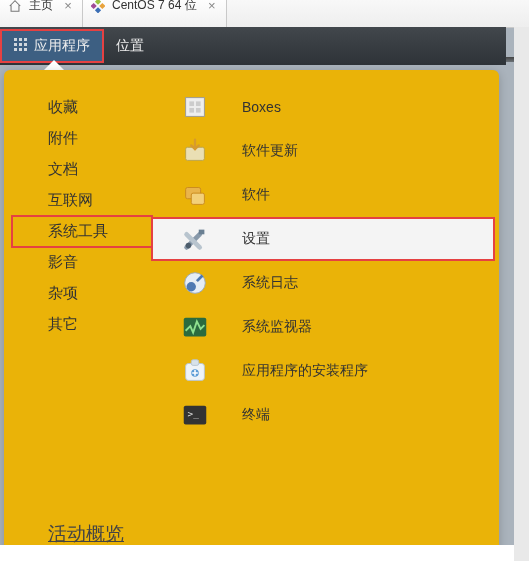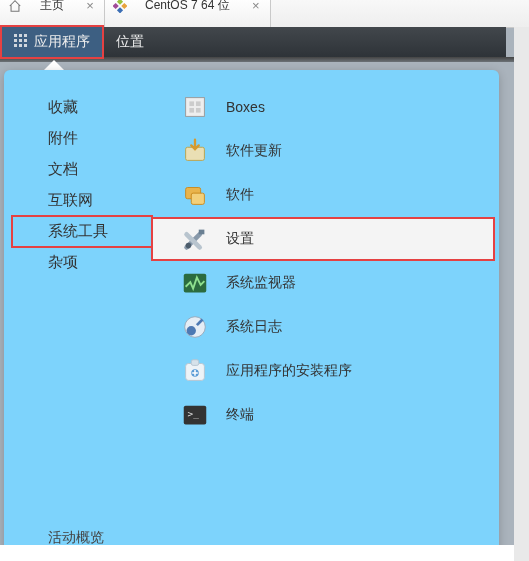--- a/index.html
+++ b/index.html
@@ -1,39 +1,39 @@
 <!DOCTYPE html>
 <html><head>
   <meta charset="utf-8">
   <style>
     body { margin:0; background:#aab3bc; font-family: sans-serif; font-size:14px; width:529px; height:561px; overflow:hidden; position:relative;}
     .tabs { position:absolute; top:0; left:0; right:0; height:27px; background:linear-gradient(#f8f8f8,#eee); border-bottom:1px solid #c9c9c9; display:flex; align-items:stretch;}
-    .tab { display:flex; align-items:center; gap:18px; padding:0 6px 16px 8px; border-right:1px solid #c9c9c9; background:linear-gradient(#fefefe,#f1f1f1);}
+    .tab { display:flex; align-items:center; gap:7px; padding:0 6px 16px 8px; border-right:1px solid #c9c9c9; background:linear-gradient(#fefefe,#f1f1f1);}
     .tab .icon { width:14px; height:14px; display:flex; align-items:center; justify-content:center;}
     .tab .label { font-size:12px; color:#333;}
     .tab .close { width:14px;height:14px; color:#888; display:flex; align-items:center; justify-content:center; font-size:13px; border:1px solid transparent;}
     .scrollbar-stub{ position:absolute; right:0; top:27px; width:15px; bottom:0; background:#e9e9e9;}
-    .topbar { position:absolute; top:27px; left:0; right:23px; height:30px; background:linear-gradient(#42474c,#2e3338); display:flex; align-items:center; color:#eee;}
+    .topbar { position:absolute; top:27px; left:0; right:23px; height:38px; background:linear-gradient(#42474c,#2e3338); display:flex; align-items:center; color:#eee;}
     .topbar .menu { padding:4px 12px; font-size:14px; height:22px; display:flex; align-items:center; gap:6px;}
     .topbar .apps { background:#3d5f82; border:2px solid #e54142;}
     .grid-icon { width:14px; height:14px; }
     .topoverlay{position:absolute; top:57px; left:0; right:15px; height:5px; background:linear-gradient(#444,#6c7277);}
     .body-bg   {position:absolute; top:62px; left:0; right:15px; bottom:0; background:#aab3bc;}
     .popup { position:absolute; top:60px; left:4px; right:30px; bottom:0; }
     .notch { position:absolute; top:0; left:40px; width:0;height:0; border-left:10px solid transparent; border-right:10px solid transparent; border-bottom:10px solid #fff;}
-    .panel { position:absolute; top:10px; left:0; right:0; bottom:0; background:#7dd3fc; border-radius:6px 6px 0 0; display:flex; box-shadow:0 2px 10px rgba(0,0,0,.2);}
+    .panel { position:absolute; top:10px; left:0; right:0; bottom:0; background:#eab308; border-radius:6px 6px 0 0; display:flex; box-shadow:0 2px 10px rgba(0,0,0,.2);}
     .categories { width:140px; padding:22px 0 0 8px; position:relative;}
     .cat { padding:6px 0 6px 36px; color:#333; font-size:15px; }
     .cat.selected { outline:2px solid #e54142; outline-offset:-1px; font-weight:500;}
-    .overview { position:absolute; left:44px; color:#444; font-size:14px; bottom:-12px;}
+    .overview { position:absolute; left:44px; color:#444; font-size:19px; bottom:-12px;text-decoration:underline;}
     .items { flex:1; padding:16px 0 0 0; }
     .item { display:flex; align-items:center; gap:16px; height:42px; padding-left:28px; margin:0 5px 2px 0; }
     .item.highlight { background:#f4f4f4; outline:2px solid #e54142; outline-offset:-1px;}
     .item .ic { width:30px; height:30px; display:flex; align-items:center; justify-content:center; }
-    .item .lbl { color:#333; font-size:14px; }
+    .item .lbl { color:#333; font-size:14px;margin-left:16px; }
     .bottom-band{ position:absolute; height:16px; left:0; right:15px; bottom:0; background:#fff;}
     
     .centos{width:14px;height:14px;}
   </style>
 </head>
 <body>
 
 <div class="tabs">
   <div class="tab">
     <span class="icon">
@@ -90,21 +90,23 @@
 
 <div class="popup">
   <div class="notch"></div>
   <div class="panel">
     <div class="categories">
         <div class="cat"><span>收藏</span></div>
         <div class="cat"><span>附件</span></div>
         <div class="cat"><span>文档</span></div>
         <div class="cat"><span>互联网</span></div>
         <div class="cat selected"><span>系统工具</span></div>
+        <div class="cat"><span>影音</span></div>
         <div class="cat"><span>杂项</span></div>
+        <div class="cat"><span>其它</span></div>
       </div>
     <div class="items">
         <div class="item">
           <span class="ic">
             <svg viewBox="0 0 32 32" width="30" height="30">
               <rect x="6" y="6" width="20" height="20" fill="#eee" stroke="#999"></rect>
               <rect x="10" y="10" width="5" height="5" fill="#ccc"></rect>
               <rect x="17" y="10" width="5" height="5" fill="#ccc"></rect>
               <rect x="10" y="17" width="5" height="5" fill="#ccc"></rect>
               <rect x="17" y="17" width="5" height="5" fill="#ccc"></rect>
@@ -137,35 +139,35 @@
               <path d="M7 11 L21 25" stroke="#b8c4ce" stroke-width="5" stroke-linecap="round"></path>
               <rect x="20" y="6" width="6" height="5" fill="#6a7f92"></rect>
               <circle cx="9" cy="23" r="3" fill="#4d5d6c"></circle>
             </svg>
           </span>
           <span class="lbl">设置</span>
         </div>
         <div class="item">
           <span class="ic">
             <svg viewBox="0 0 32 32" width="30" height="30">
-              <rect x="4" y="6" width="24" height="20" rx="2" fill="#2b6b3f"></rect>
-              <polyline points="6,20 11,15 14,22 18,10 22,18 26,14" fill="none" stroke="#8fe08f" stroke-width="2"></polyline>
-            </svg>
-          </span>
-          <span class="lbl">系统监视器</span>
-        </div>
-        <div class="item">
-          <span class="ic">
-            <svg viewBox="0 0 32 32" width="30" height="30">
               <circle cx="16" cy="16" r="11" fill="#e5edf5" stroke="#9ab"></circle>
               <circle cx="12" cy="20" r="5" fill="#4d79b3"></circle>
               <line x1="18" y1="14" x2="24" y2="8" stroke="#4d79b3" stroke-width="3"></line>
             </svg>
           </span>
           <span class="lbl">系统日志</span>
+        </div>
+        <div class="item">
+          <span class="ic">
+            <svg viewBox="0 0 32 32" width="30" height="30">
+              <rect x="4" y="6" width="24" height="20" rx="2" fill="#2b6b3f"></rect>
+              <polyline points="6,20 11,15 14,22 18,10 22,18 26,14" fill="none" stroke="#8fe08f" stroke-width="2"></polyline>
+            </svg>
+          </span>
+          <span class="lbl">系统监视器</span>
         </div>
         <div class="item">
           <span class="ic">
             <svg viewBox="0 0 32 32" width="30" height="30">
               <rect x="6" y="8" width="20" height="18" rx="3" fill="#eef3f7" stroke="#b6c4d0"></rect>
               <rect x="12" y="4" width="8" height="6" rx="2" fill="#d7e2ea" stroke="#b6c4d0"></rect>
               <circle cx="16" cy="18" r="4" fill="#5a9bd5"></circle>
               <path d="M16 15 v6 M13 18 h6" stroke="#fff" stroke-width="1.6"></path>
             </svg>
           </span>

